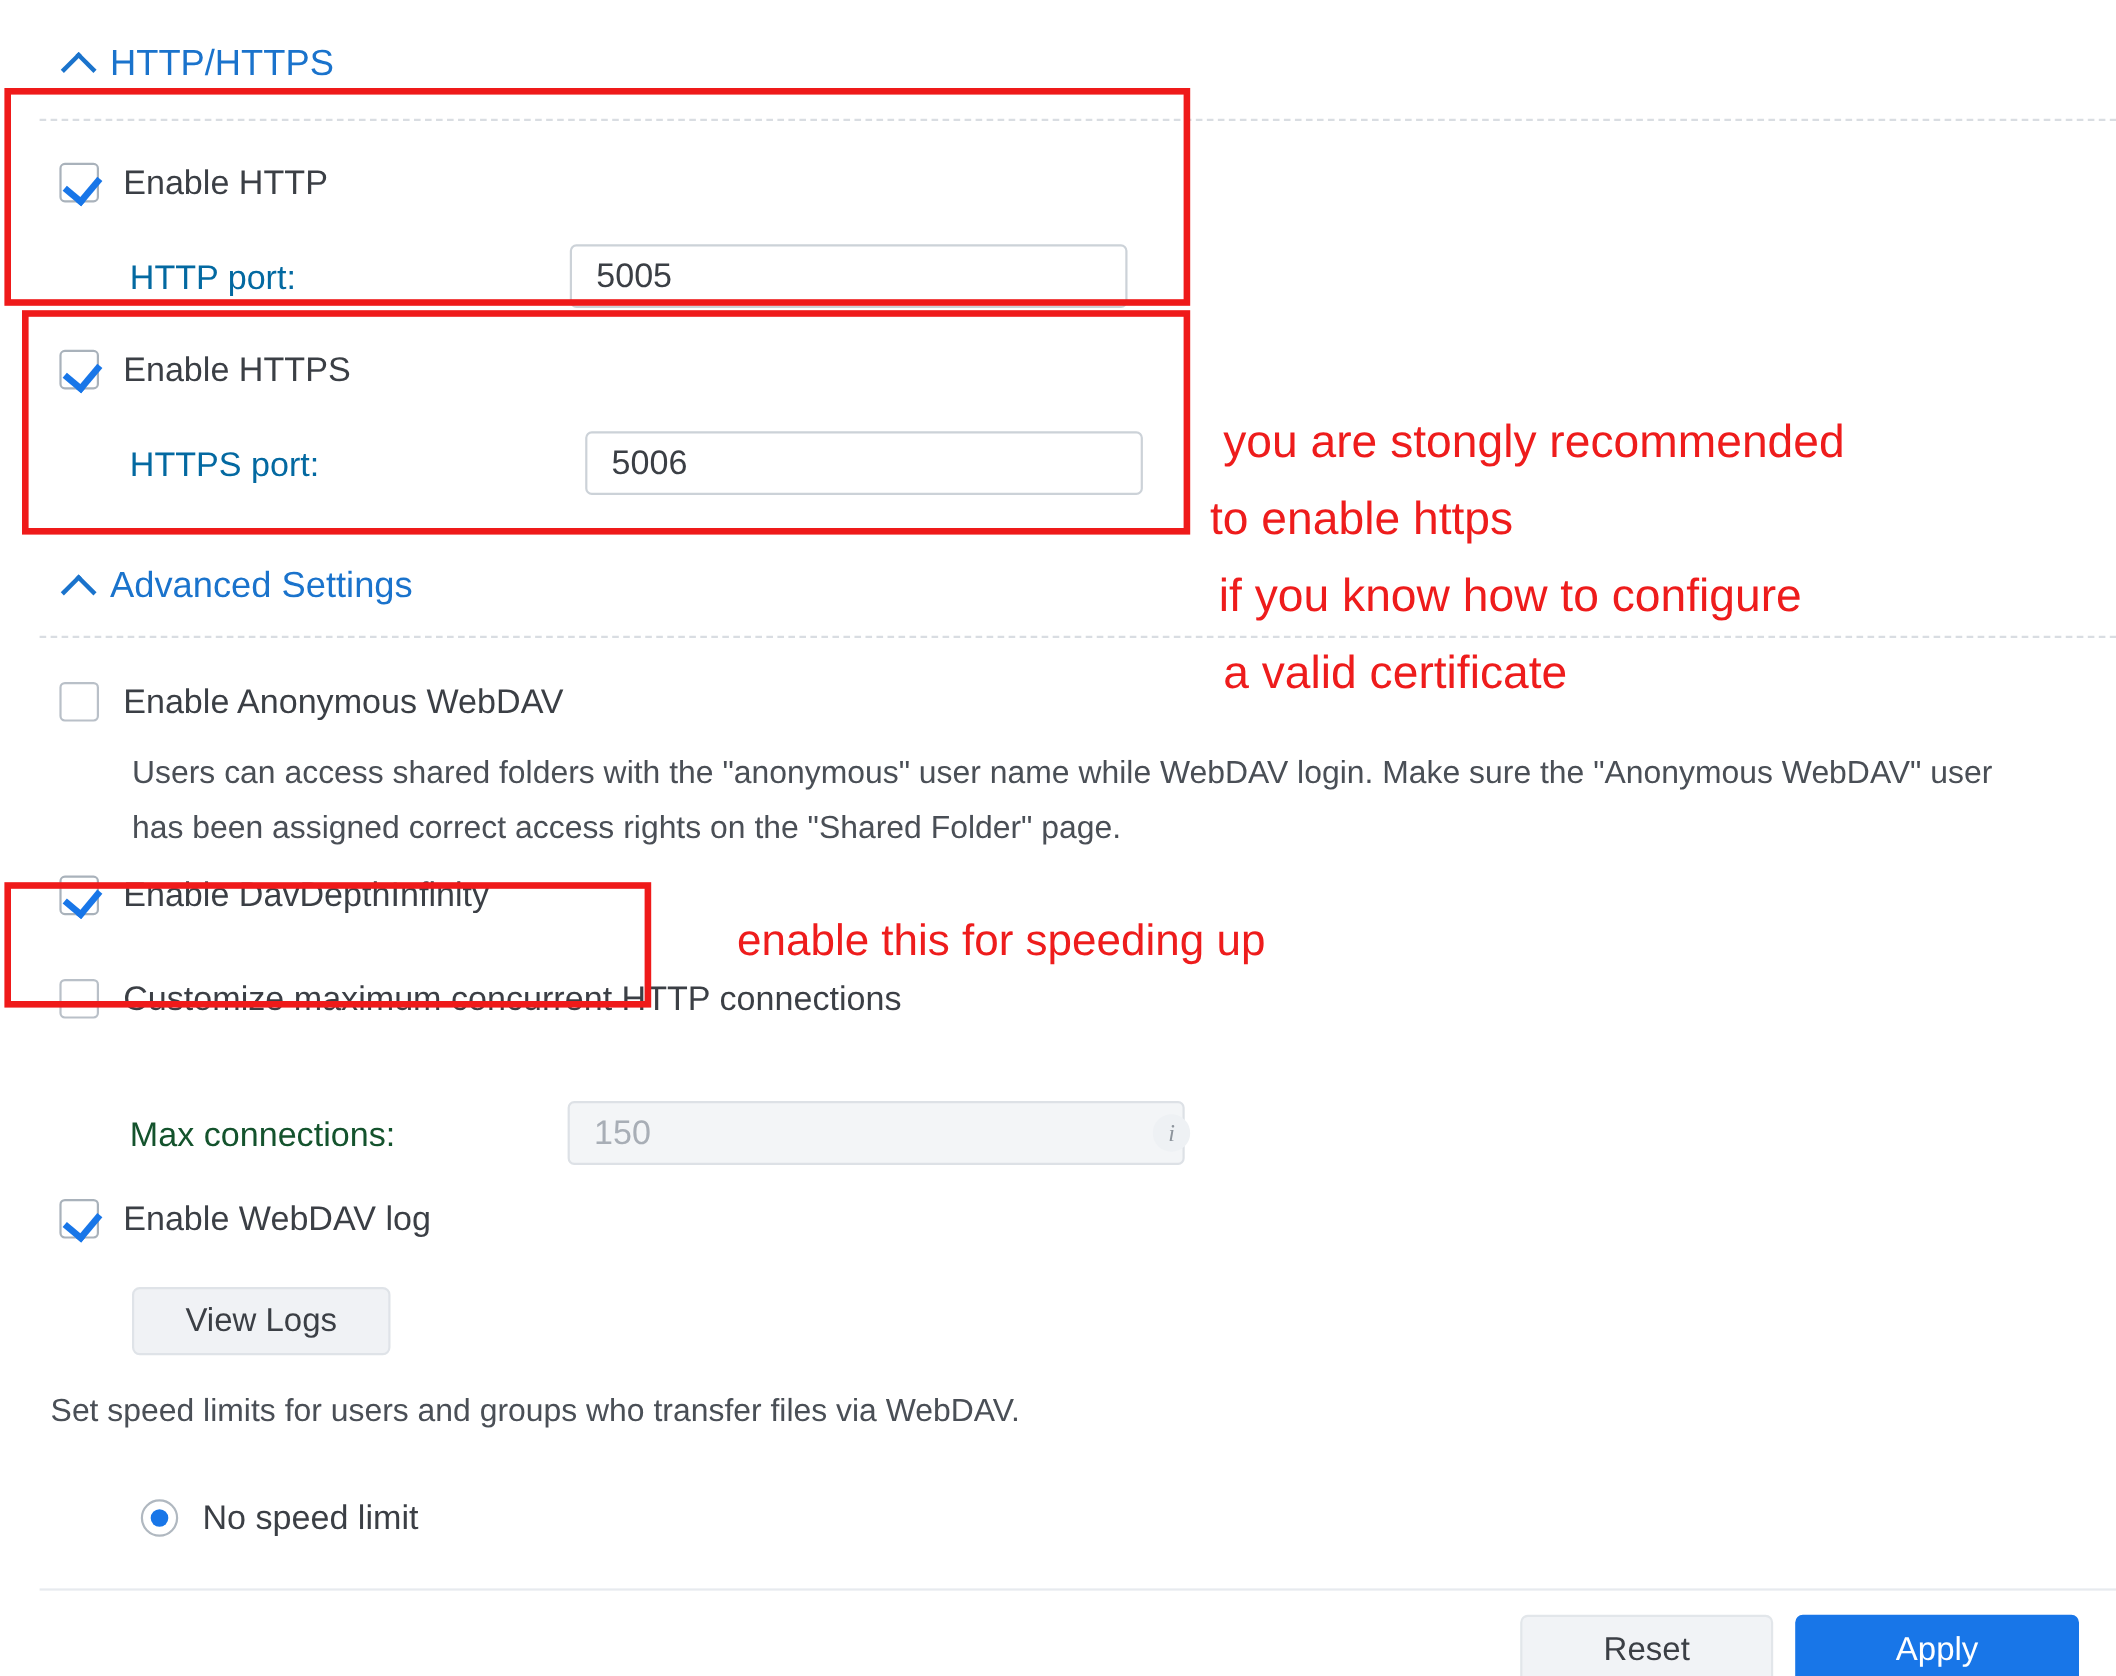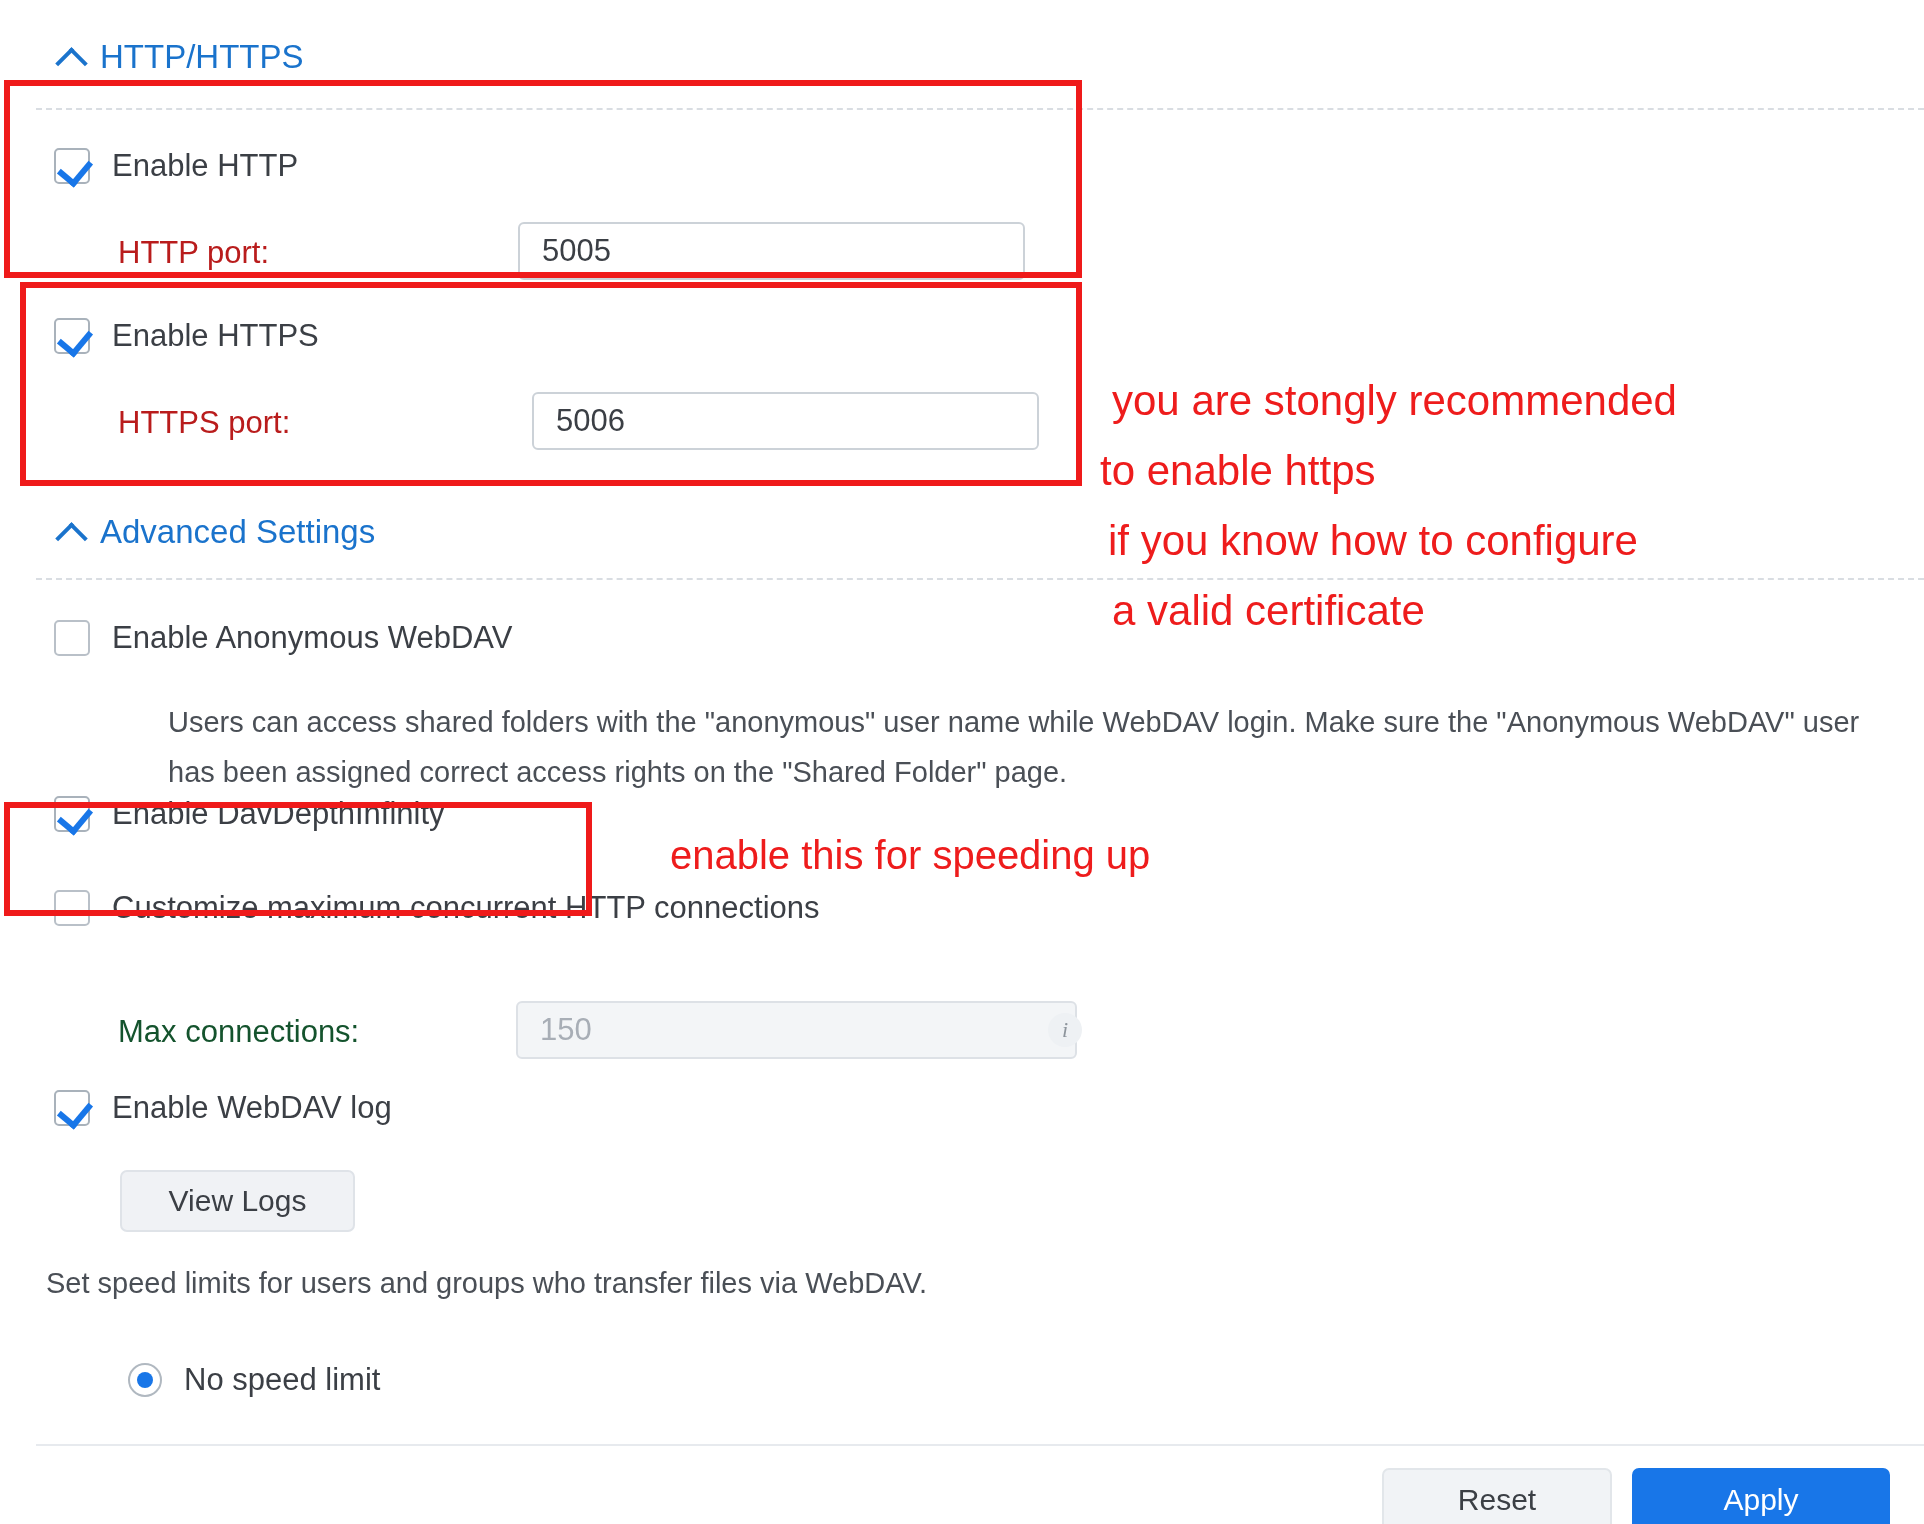--- a/index.html
+++ b/index.html
@@ -99,21 +99,21 @@
     left: 7px; top: 7px;
     width: 16px; height: 16px;
     border-radius: 50%;
     background: #1876e8;
   }
 
   
   .field-label {
     position: absolute;
     font-size: 31px;
-    color: #b91c1c;
+    color: #0369a1;
     white-space: nowrap;
   }
   .field-label.dim { color: #14532d; }
   .text-input {
     position: absolute;
     height: 58px;
     border: 2px solid #ccd2d8;
     border-radius: 6px;
     background: #fff;
     display: flex;
@@ -229,21 +229,21 @@
     <span class="chev"></span>
     <span>Advanced Settings</span>
   </div>
   <div class="section-rule" style="left:36px; right:0; top:578px;"></div>
 
   <div class="cb-row" style="left:54px; top:620px;">
     <span class="cb"></span>
     <span class="cb-label">Enable Anonymous WebDAV</span>
   </div>
 
-  <div class="para" style="left:120px; top:697px; width:1700px;margin-left:48px;">Users can access shared folders with the "anonymous" user name while WebDAV login. Make sure the "Anonymous WebDAV" user has been assigned correct access rights on the "Shared Folder" page.</div>
+  <div class="para" style="left:120px; top:678px; width:1700px;">Users can access shared folders with the "anonymous" user name while WebDAV login. Make sure the "Anonymous WebDAV" user has been assigned correct access rights on the "Shared Folder" page.</div>
 
   <div class="cb-row" style="left:54px; top:796px;">
     <span class="cb checked"></span>
     <span class="cb-label">Enable DavDepthInfinity</span>
   </div>
 
   <div class="cb-row" style="left:54px; top:890px;">
     <span class="cb"></span>
     <span class="cb-label">Customize maximum concurrent HTTP connections</span>
   </div>

